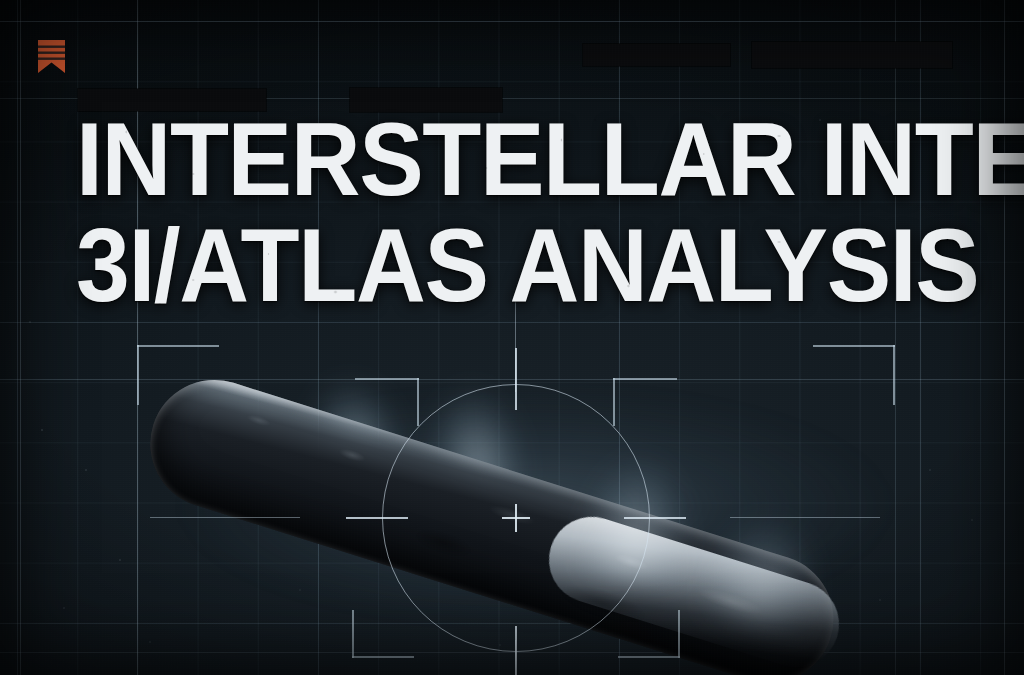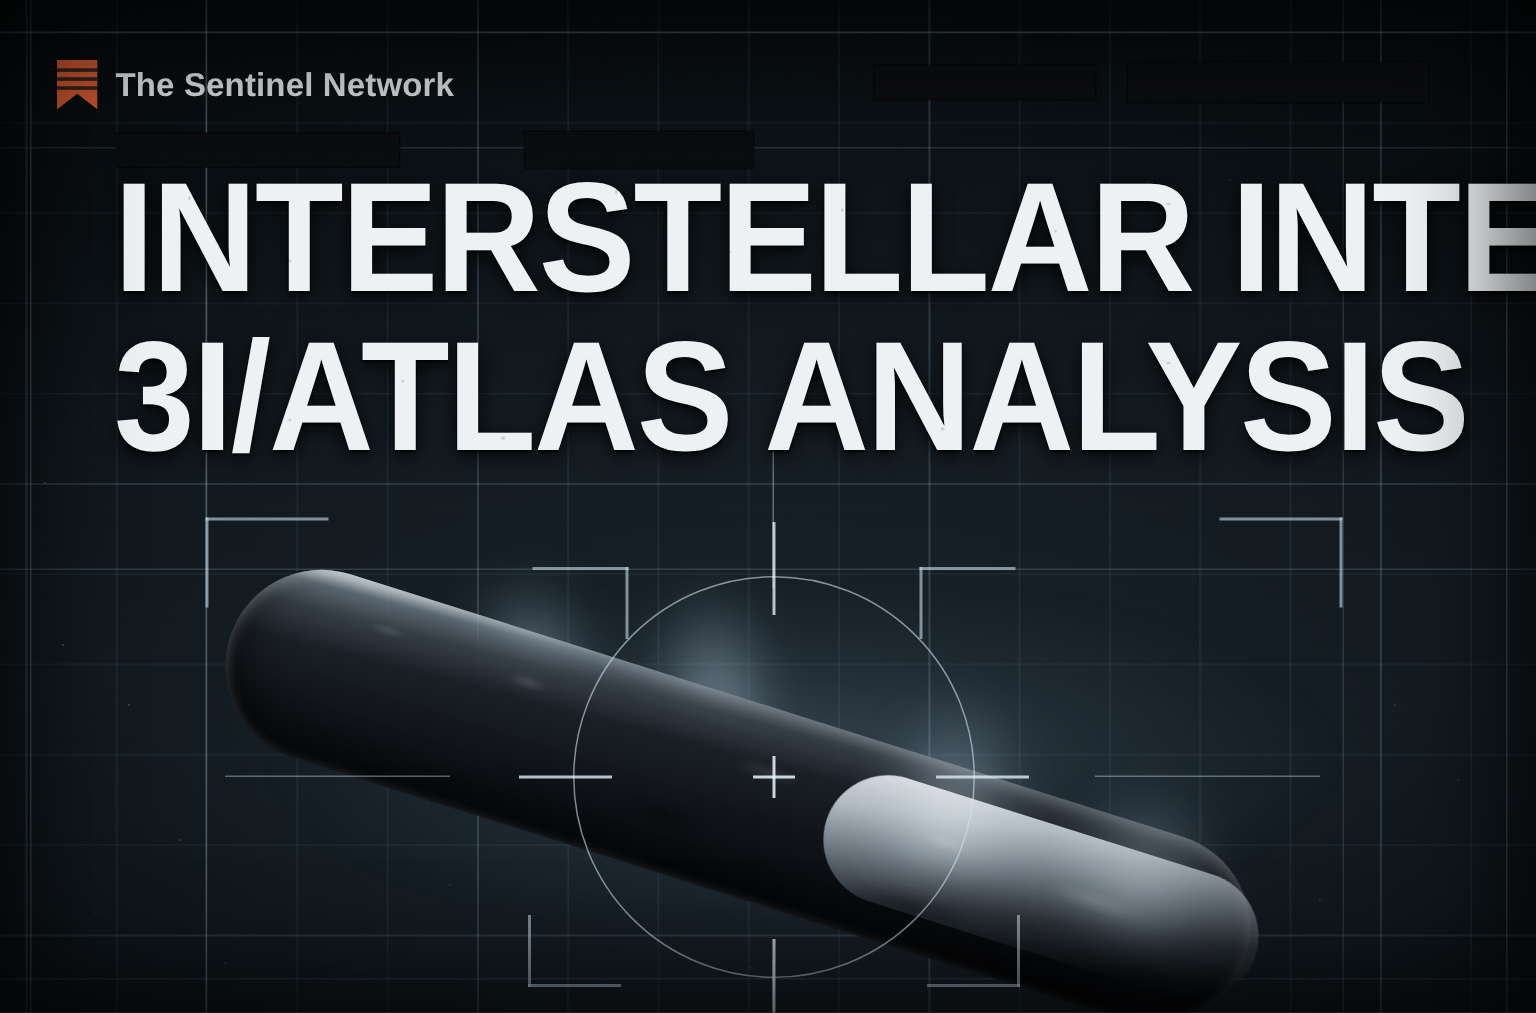--- a/index.html
+++ b/index.html
@@ -374,21 +374,20 @@
 
   <div class="brand">
     <span class="brand-mark">
       <svg width="27" height="33" viewBox="0 0 27 33" xmlns="http://www.w3.org/2000/svg">
         <path d="M0 0 H27 V33 L13.5 22.5 L0 33 Z" fill="#c0502b"></path>
         <rect x="0" y="5.5" width="27" height="2.4" fill="#15181b" opacity=".85"></rect>
         <rect x="0" y="11.5" width="27" height="2.4" fill="#15181b" opacity=".85"></rect>
         <rect x="0" y="17.5" width="27" height="2.4" fill="#15181b" opacity=".85"></rect>
       </svg>
     </span>
-    <span class="brand-name">The Sentinel Network</span>
   </div>
 
   <div class="redact rd-1"></div>
   <div class="redact rd-2"></div>
   <div class="redact rd-3"></div>
   <div class="redact rd-4"></div>
 
   <div class="headline">
     <div class="hl-line l1"><span>INTERSTELLAR INTERCEPT</span></div>
     <div class="hl-line l2">3I/ATLAS ANALYSIS</div>

